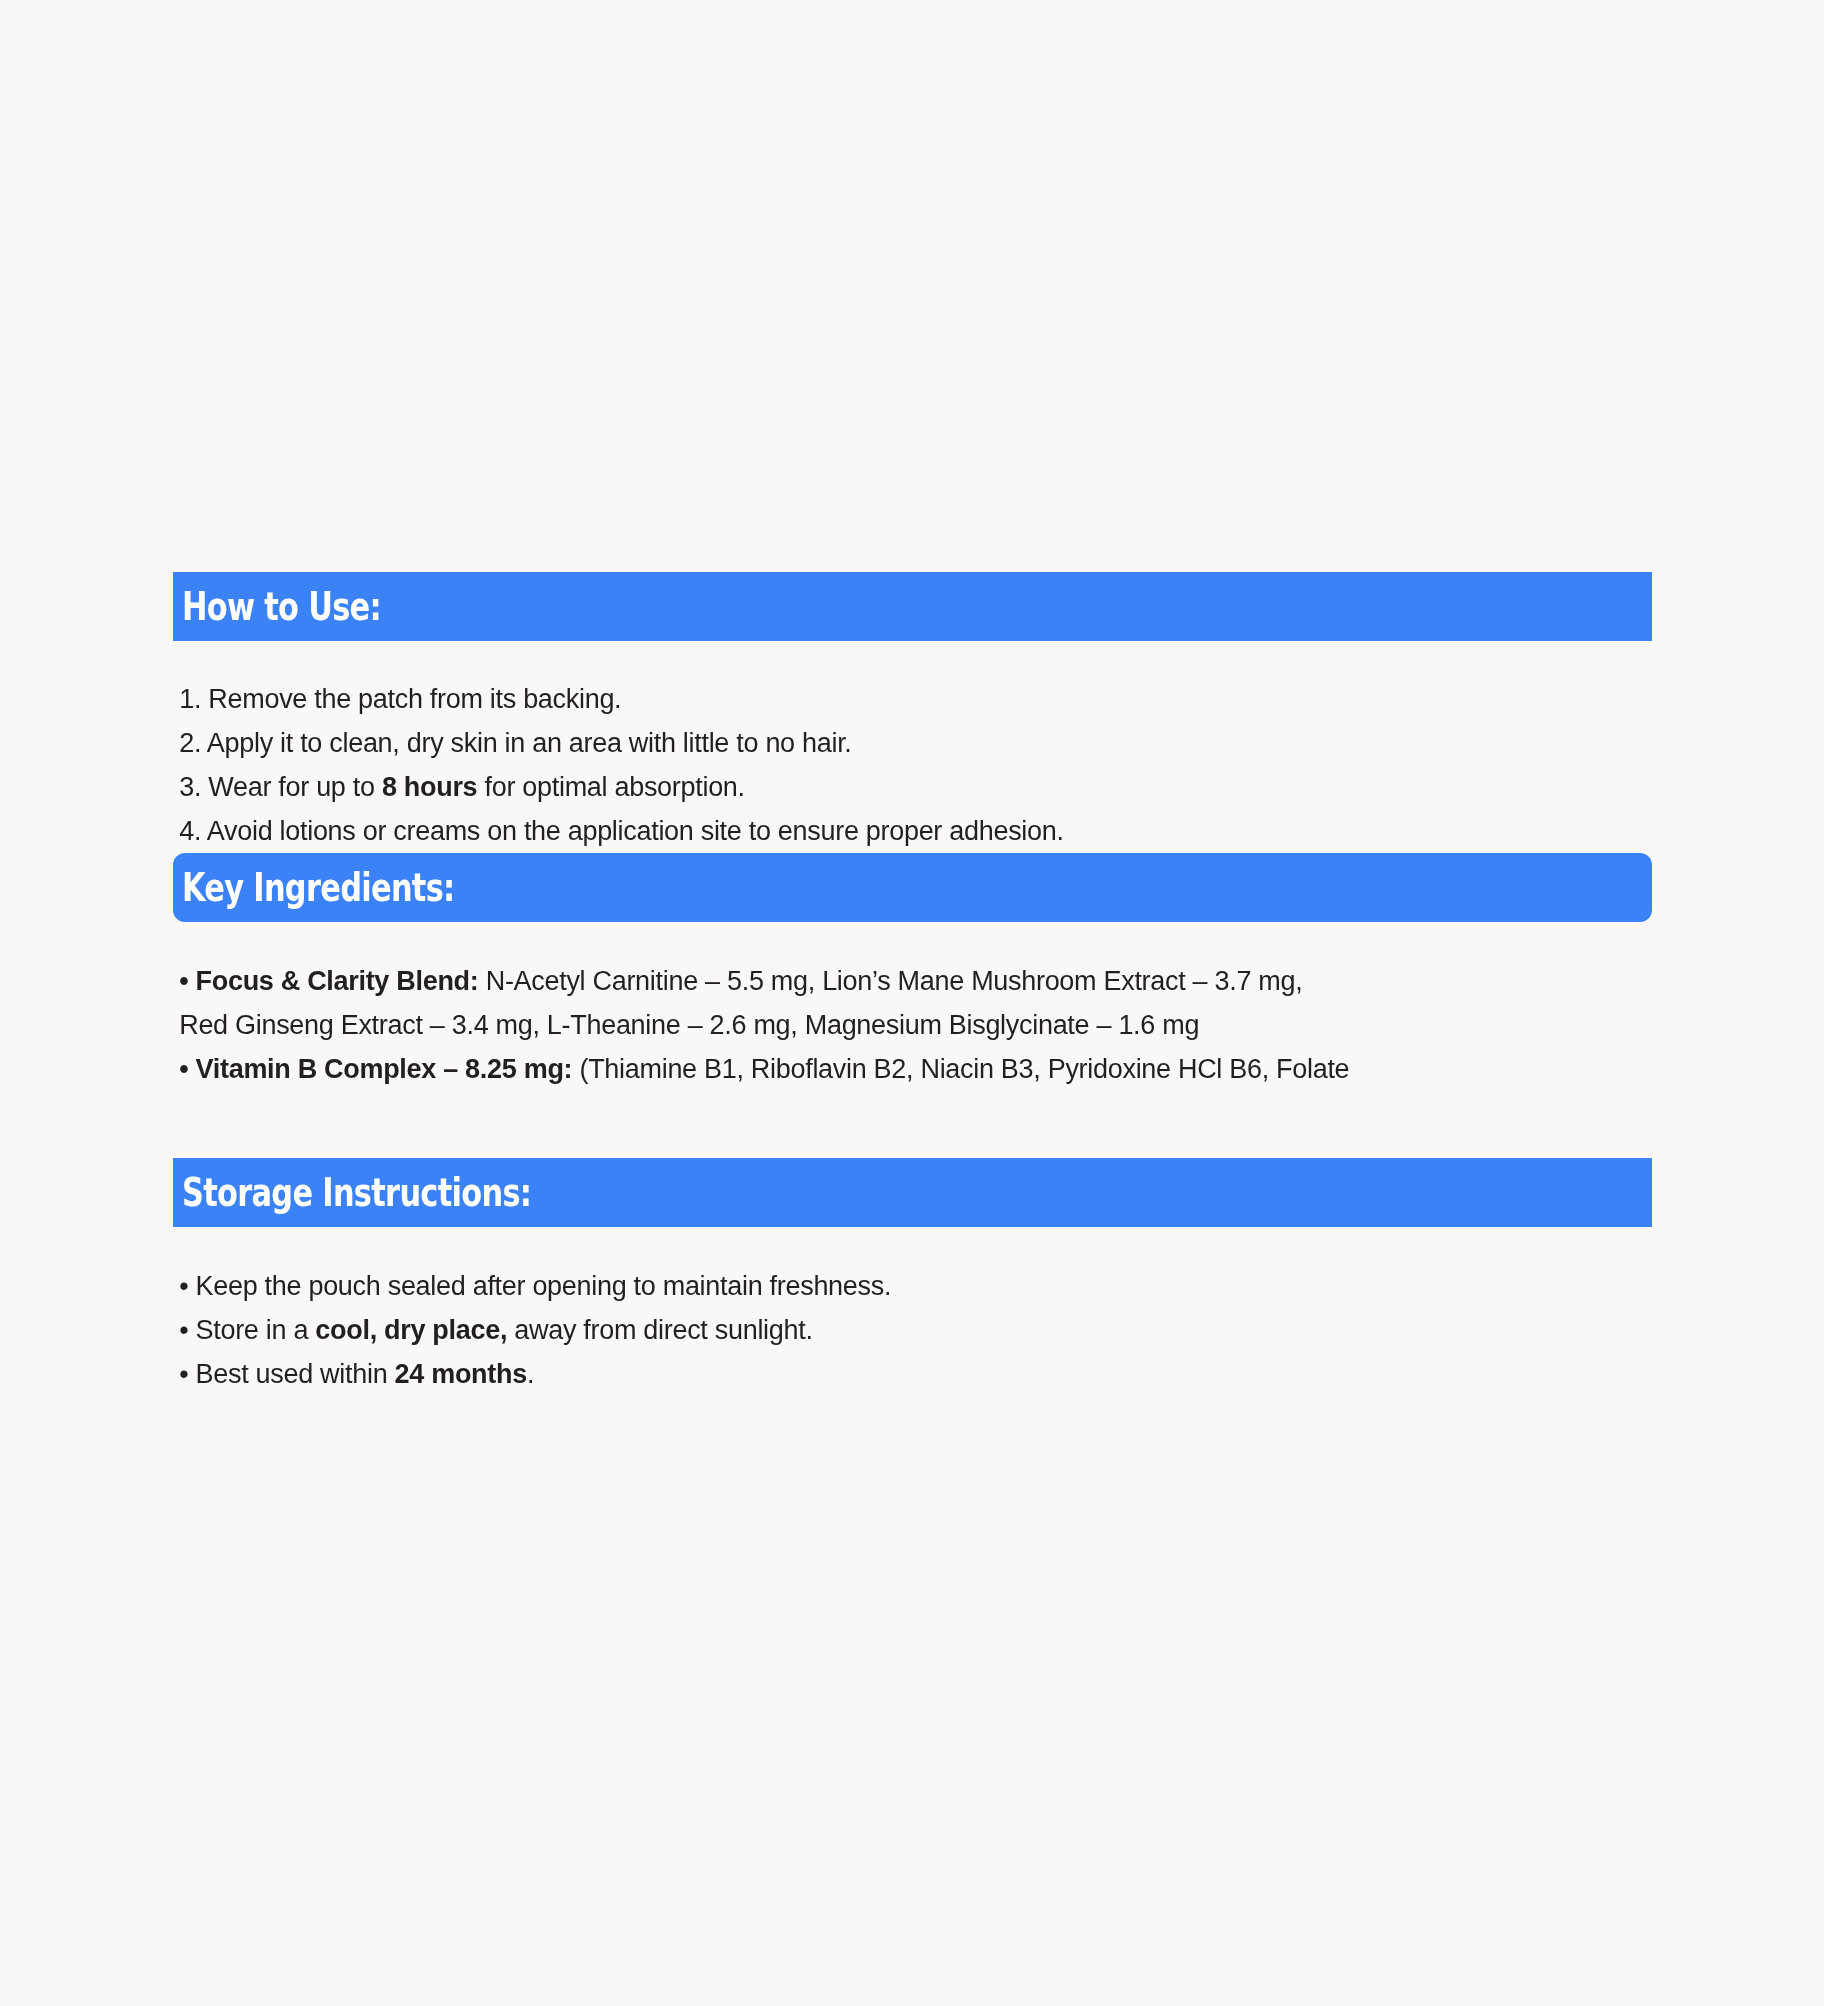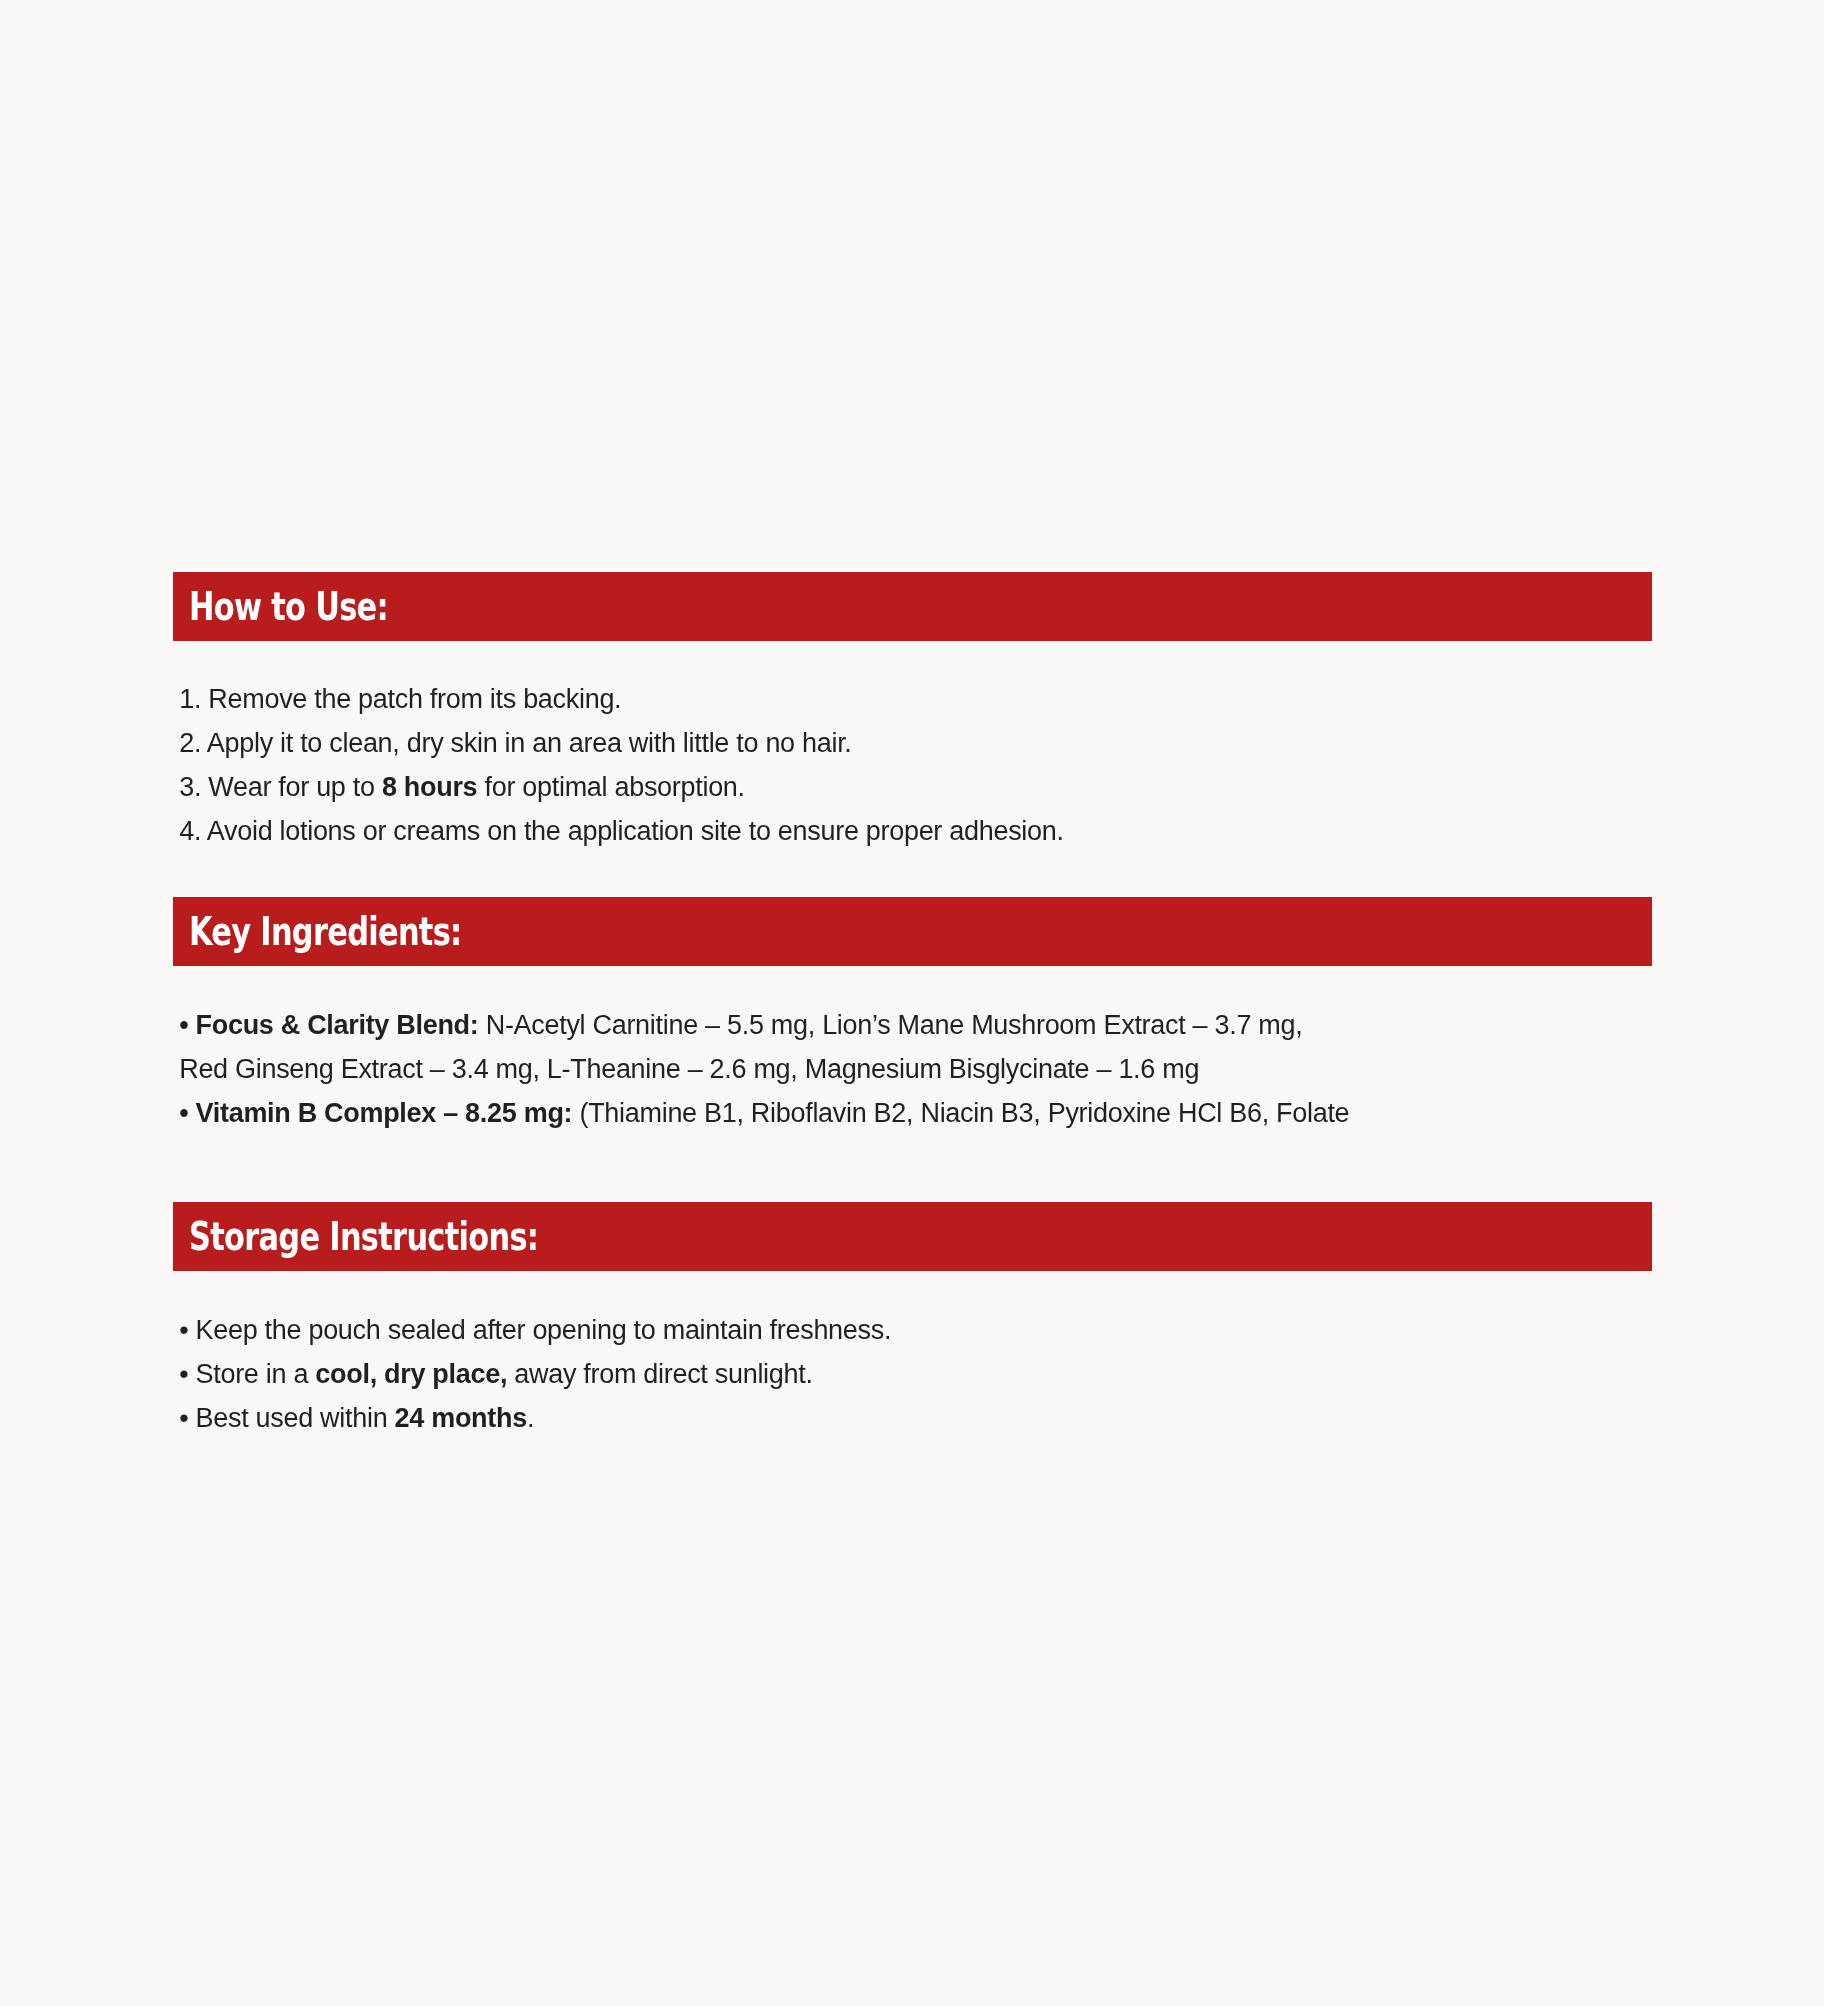--- a/index.html
+++ b/index.html
@@ -16,24 +16,24 @@
       color: #231f20;
     }
     .panel {
       position: absolute;
       left: 173px;
       top: 572px;
       width: 1479px;
     }
     .section-bar {
       height: 69px;
-      background: #b91c1c;
+      background: #3b82f6;
       display: flex;
       align-items: center;
-      padding-left: 16px;
+      padding-left: 9px;
       box-sizing: border-box;
     }
     .section-title {
       color: #ffffff;
       font-family: "DejaVu Sans", sans-serif;
       font-weight: bold;
       font-size: 39px;
       letter-spacing: -0.9px;
       transform: scaleX(0.78);
       transform-origin: left center;
@@ -72,21 +72,21 @@
     <span class="line">
       <span>3.</span>
       <span>Wear for up to </span><b>8 hours</b><span> for optimal absorption.</span>
     </span>
     <span class="line">
       <span>4.</span>
       <span>Avoid lotions or creams on the application site to ensure proper adhesion.</span>
     </span>
   </div>
 
-  <div class="section-bar" style="margin-top:44px;">
+  <div class="section-bar" style="border-radius:12px;">
     <span class="section-title">Key Ingredients:</span>
   </div>
   <div class="section-body" style="padding-top:37px;">
     <span class="line">
       <b>•</b>
       <b>Focus &amp; Clarity Blend:</b><span> N-Acetyl Carnitine – 5.5 mg, Lion’s Mane Mushroom Extract – 3.7 mg,</span>
     </span>
     <span class="line">Red Ginseng Extract – 3.4 mg, L-Theanine – 2.6 mg, Magnesium Bisglycinate – 1.6 mg</span>
     <span class="line">
       <b>•</b>

